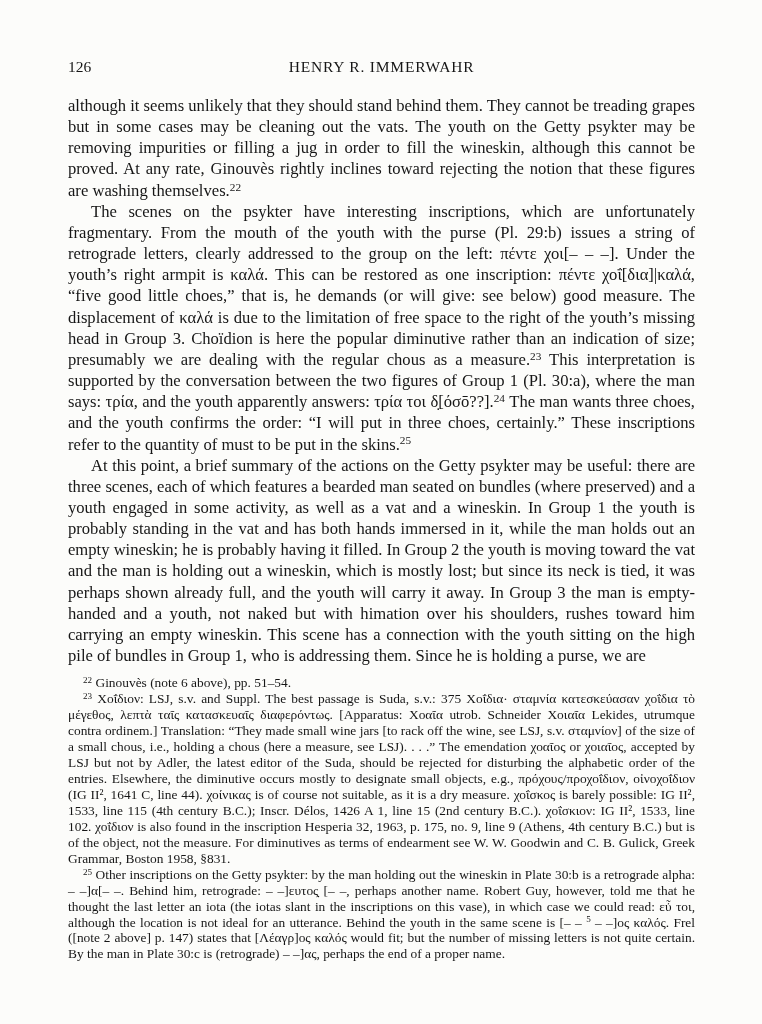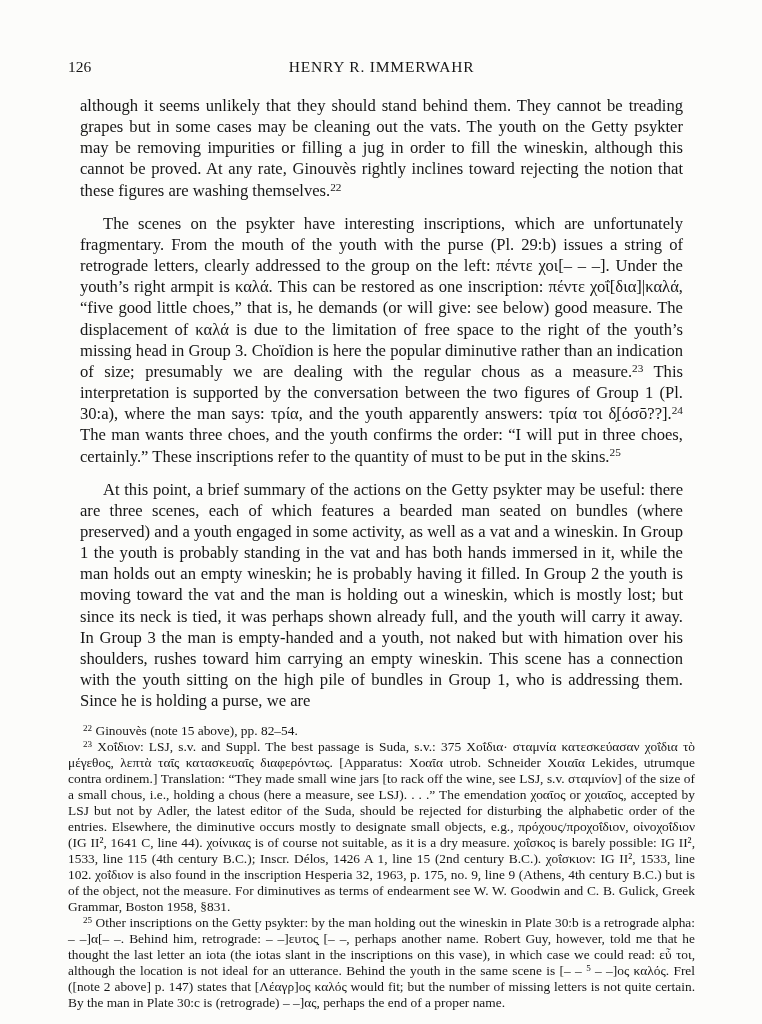--- a/index.html
+++ b/index.html
@@ -34,21 +34,21 @@
   .running-head {
     letter-spacing: 0.8px;
     text-align: center;
   }
   .body-text {
     font-size: 16.6px;
     line-height: 21.15px;
     text-align: justify;
   }
   .body-text p.para {
-    margin: 12px;
+    margin: 0;
   }
   .body-text p.para.indent {
     text-indent: 23px;
   }
   .footnotes {
     margin-top: 9px;
     font-size: 13.4px;
     line-height: 15.95px;
     text-align: justify;
   }
@@ -73,17 +73,17 @@
   <header class="page-header">
     <span class="page-number">126</span>
     <span class="running-head">HENRY R. IMMERWAHR</span>
   </header>
   <main class="body-text">
       <p class="para"><span>although it seems unlikely that they should stand behind them. They cannot be treading grapes but in some cases may be cleaning out the vats. The youth on the Getty psykter may be removing impurities or filling a jug in order to fill the wineskin, although this cannot be proved. At any rate, Ginouvès rightly inclines toward rejecting the notion that these figures are washing themselves.</span><sup>22</sup></p>
       <p class="para indent"><span>The scenes on the psykter have interesting inscriptions, which are unfortunately fragmentary. From the mouth of the youth with the purse (Pl. 29:b) issues a string of retrograde letters, clearly addressed to the group on the left: </span><span class="it">πέντε χοι</span><span>[– – –]. Under the youth’s right armpit is </span><span class="it">καλά</span><span>. This can be restored as one inscription: </span><span class="it">πέντε χοΐ[δια]|καλά</span><span>, “five good little </span><span class="it">choes</span><span>,” that is, he demands (or will give: see below) good measure. The displacement of </span><span class="it">καλά</span><span> is due to the limitation of free space to the right of the youth’s missing head in Group 3. </span><span class="it">Choïdion</span><span> is here the popular diminutive rather than an indication of size; presumably we are dealing with the regular </span><span class="it">chous</span><span> as a measure.</span><sup>23</sup><span> This interpretation is supported by the conversation between the two figures of Group 1 (Pl. 30:a), where the man says: </span><span class="it">τρία</span><span>, and the youth apparently answers: </span><span class="it">τρία τοι δ̣[όσō??]</span><span>.</span><sup>24</sup><span> The man wants three </span><span class="it">choes</span><span>, and the youth confirms the order: “I will put in three </span><span class="it">choes</span><span>, certainly.” These inscriptions refer to the quantity of must to be put in the skins.</span><sup>25</sup></p>
       <p class="para indent"><span>At this point, a brief summary of the actions on the Getty psykter may be useful: there are three scenes, each of which features a bearded man seated on bundles (where preserved) and a youth engaged in some activity, as well as a vat and a wineskin. In Group 1 the youth is probably standing in the vat and has both hands immersed in it, while the man holds out an empty wineskin; he is probably having it filled. In Group 2 the youth is moving toward the vat and the man is holding out a wineskin, which is mostly lost; but since its neck is tied, it was perhaps shown already full, and the youth will carry it away. In Group 3 the man is empty-handed and a youth, not naked but with himation over his shoulders, rushes toward him carrying an empty wineskin. This scene has a connection with the youth sitting on the high pile of bundles in Group 1, who is addressing them. Since he is holding a purse, we are</span></p>
     </main>
   <section class="footnotes">
-      <p class="footnote"><sup>22</sup><span> Ginouvès (note 15 above), pp. 82–54.</span></p>
+      <p class="footnote"><sup>22</sup><span> Ginouvès (note 6 above), pp. 51–54.</span></p>
       <p class="footnote"><sup>23</sup><span> </span><span class="it">Χοΐδιον</span><span>: LSJ, </span><span class="it">s.v.</span><span> and </span><span class="it">Suppl.</span><span> The best passage is Suda, </span><span class="it">s.v.</span><span>: 375 </span><span class="it">Χοΐδια· σταμνία κατεσκεύασαν χοΐδια τὸ μέγεθος, λεπτὰ ταῖς κατασκευαῖς διαφερόντως.</span><span> [Apparatus: </span><span class="it">Χοαῖα</span><span> </span><span class="it">utrob.</span><span> Schneider </span><span class="it">Χοιαῖα</span><span> Lekides, </span><span class="it">utrumque contra ordinem.</span><span>] Translation: “They made small wine jars [to rack off the wine, see LSJ, </span><span class="it">s.v.</span><span> </span><span class="it">σταμνίον</span><span>] of the size of a small </span><span class="it">chous</span><span>, i.e., holding a </span><span class="it">chous</span><span> (here a measure, see LSJ). . . .” The emendation </span><span class="it">χοαῖος</span><span> or </span><span class="it">χοιαῖος</span><span>, accepted by LSJ but not by Adler, the latest editor of the Suda, should be rejected for disturbing the alphabetic order of the entries. Elsewhere, the diminutive occurs mostly to designate small objects, e.g., </span><span class="it">πρόχους/προχοΐδιον, οἰνοχοΐδιον</span><span> (</span><span class="it">IG</span><span> II², 1641 C, line 44). </span><span class="it">χοίνικας</span><span> is of course not suitable, as it is a dry measure. </span><span class="it">χοΐσκος</span><span> is barely possible: </span><span class="it">IG</span><span> II², 1533, line 115 (4th century B.C.); </span><span class="it">Inscr. Délos</span><span>, 1426 A 1, line 15 (2nd century B.C.). </span><span class="it">χοΐσκιον</span><span>: </span><span class="it">IG</span><span> II², 1533, line 102. </span><span class="it">χοΐδιον</span><span> is also found in the inscription </span><span class="it">Hesperia</span><span> 32, 1963, p. 175, no. 9, line 9 (Athens, 4th century B.C.) but is of the object, not the measure. For diminutives as terms of endearment see W. W. Goodwin and C. B. Gulick, </span><span class="it">Greek Grammar</span><span>, Boston 1958, §831.</span></p>
       <p class="footnote"><sup>25</sup><span> Other inscriptions on the Getty psykter: by the man holding out the wineskin in Plate 30:b is a retrograde alpha: – –]</span><span class="it">α</span><span>[– –. Behind him, retrograde: – –]</span><span class="it">ευτος̣</span><span> [– –, perhaps another name. Robert Guy, however, told me that he thought the last letter an iota (the iotas slant in the inscriptions on this vase), in which case we could read: </span><span class="it">εὖ τοι</span><span>, although the location is not ideal for an utterance. Behind the youth in the same scene is [– – </span><sup>5</sup><span> – –]</span><span class="it">ος καλός</span><span>. Frel ([note 2 above] p. 147) states that [</span><span class="it">Λέαγρ</span><span>]</span><span class="it">ος καλός</span><span> would fit; but the number of missing letters is not quite certain. By the man in Plate 30:c is (retrograde) – –]</span><span class="it">ας</span><span>, perhaps the end of a proper name.</span></p>
     </section>
 </div>
 
 </body></html>

